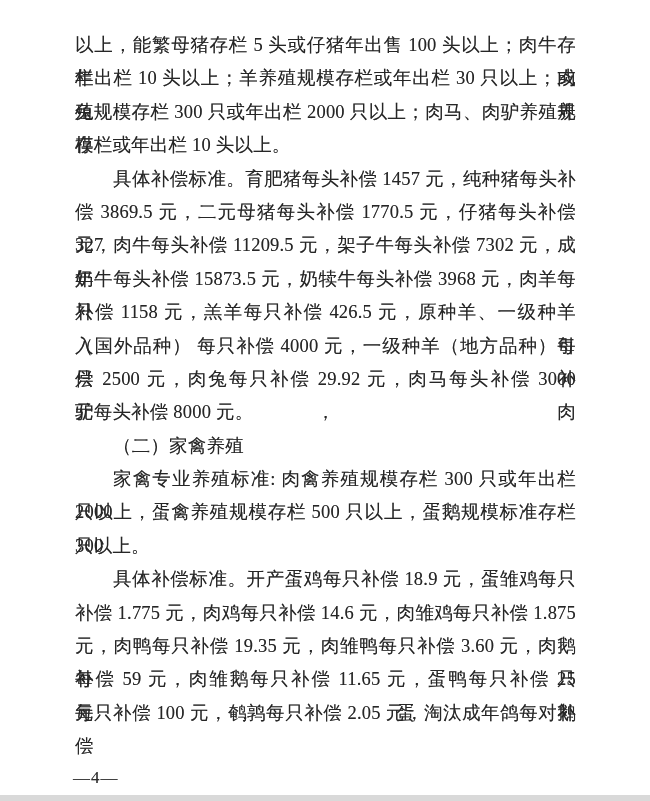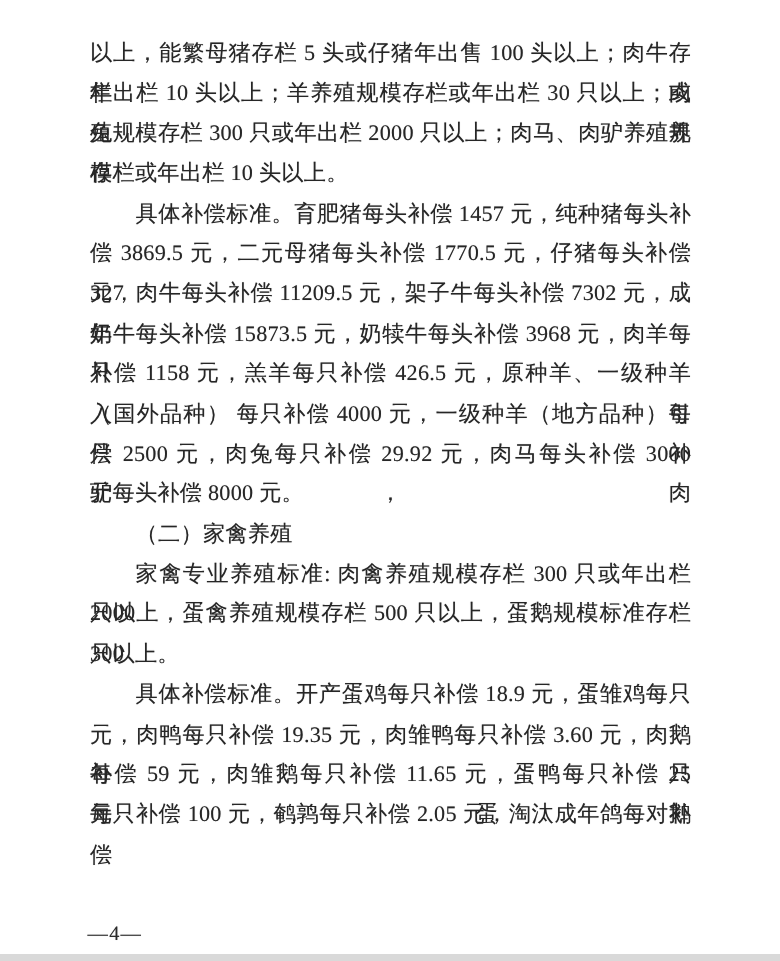--- a/index.html
+++ b/index.html
@@ -79,19 +79,20 @@
       <div class="line just">奶牛每头补偿 15873.5 元，奶犊牛每头补偿 3968 元，肉羊每只</div>
       <div class="line just">补偿 1158 元，羔羊每只补偿 426.5 元，原种羊、一级种羊（引</div>
       <div class="line just">入国外品种） 每只补偿 4000 元，一级种羊（地方品种）每只补</div>
       <div class="line just">偿 2500 元，肉兔每只补偿 29.92 元，肉马每头补偿 3000 元，肉</div>
       <div class="line">驴每头补偿 8000 元。</div>
       <div class="line indent">（二）家禽养殖</div>
       <div class="line indent just">家禽专业养殖标准: 肉禽养殖规模存栏 300 只或年出栏 2000</div>
       <div class="line just">只以上，蛋禽养殖规模存栏 500 只以上，蛋鹅规模标准存栏 300</div>
       <div class="line">只以上。</div>
       <div class="line indent just">具体补偿标准。开产蛋鸡每只补偿 18.9 元，蛋雏鸡每只</div>
+      <div class="line just">补偿 1.775 元，肉鸡每只补偿 14.6 元，肉雏鸡每只补偿 1.875</div>
       <div class="line just">元，肉鸭每只补偿 19.35 元，肉雏鸭每只补偿 3.60 元，肉鹅每只</div>
       <div class="line just">补偿 59 元，肉雏鹅每只补偿 11.65 元，蛋鸭每只补偿 25 元，蛋鹅</div>
       <div class="line just">每只补偿 100 元，鹌鹑每只补偿 2.05 元，淘汰成年鸽每对补偿</div>
     </div>
   <div class="page-number">—4—</div>
   <div class="scan-bottom-edge"></div>
 </div>
 
 </body></html>

